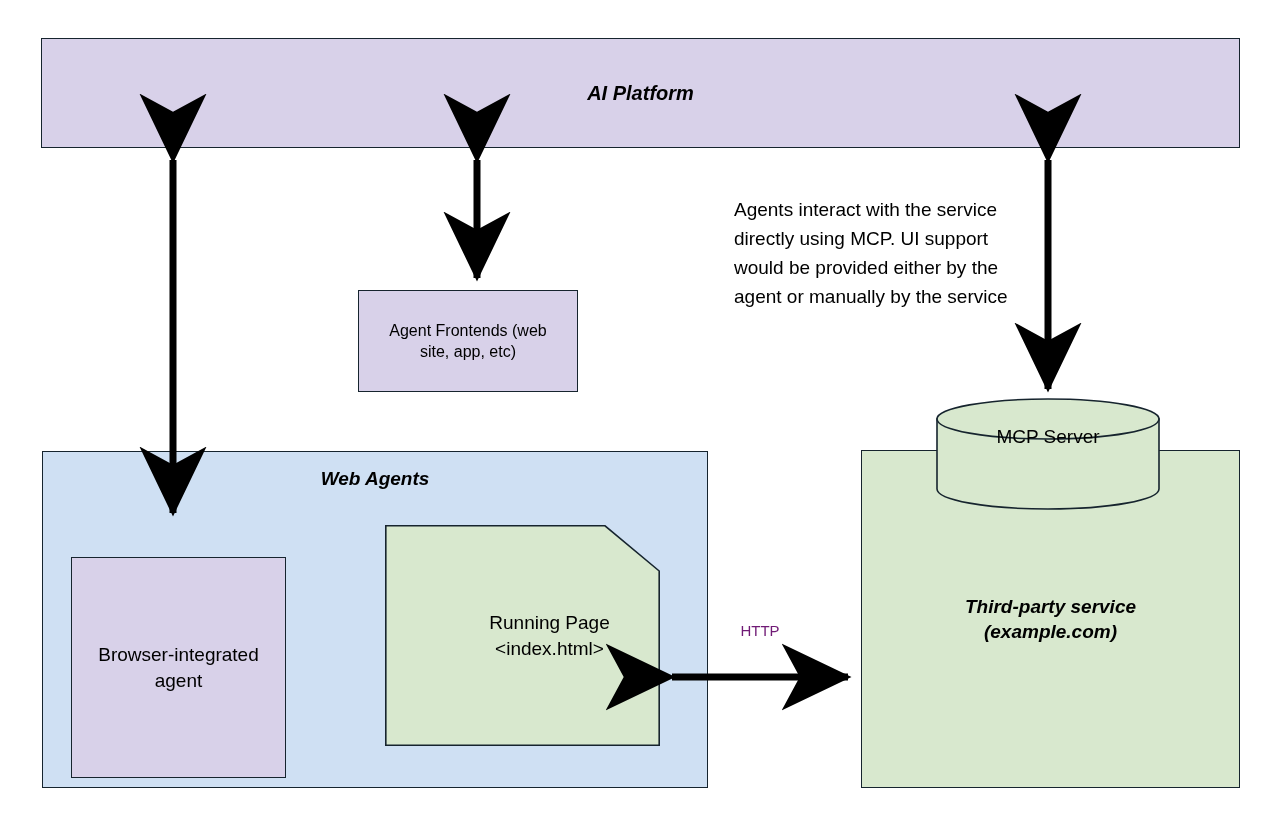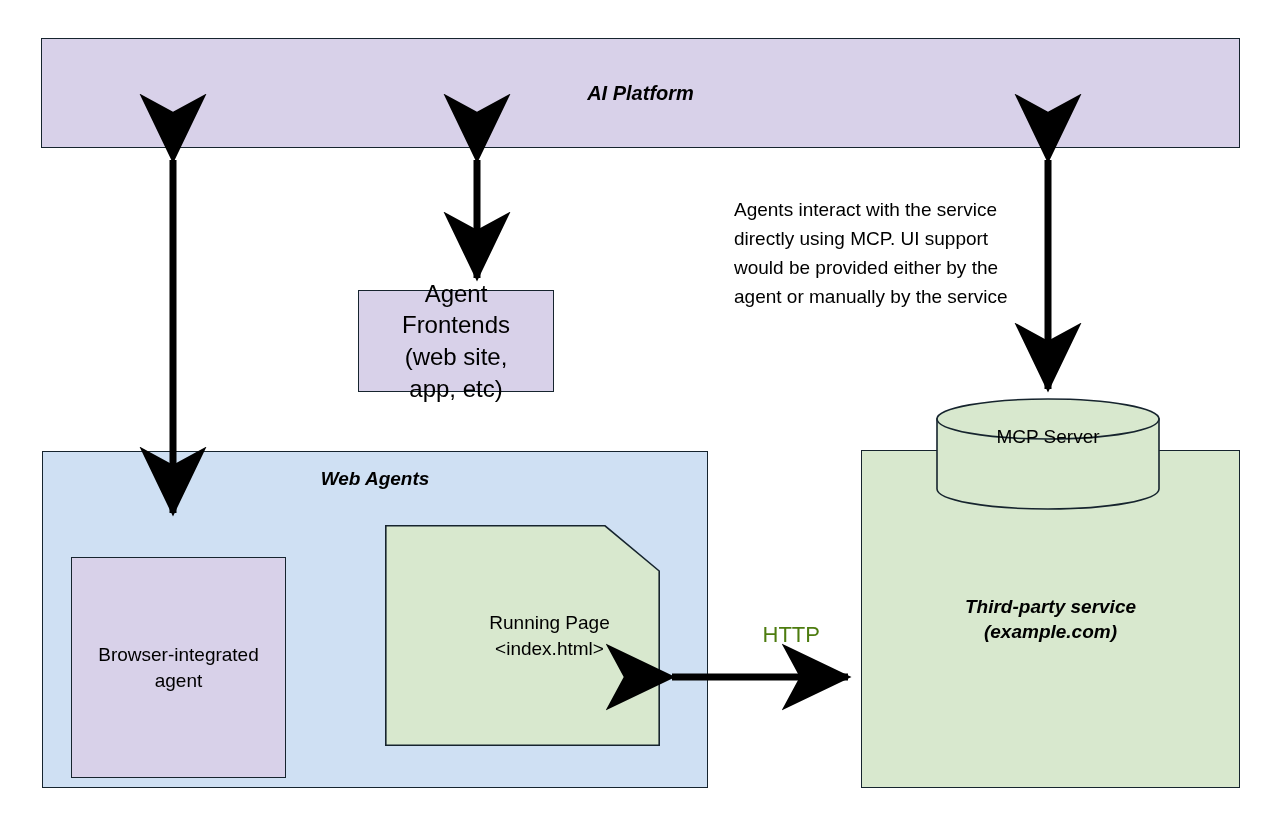--- a/index.html
+++ b/index.html
@@ -43,24 +43,24 @@
     background: #d8d1e9;
     font-size: 20px;
     font-weight: bold;
     font-style: italic;
   }
 
   
   #agent-frontends {
     left: 358px;
     top: 290px;
-    width: 196px;
+    width: 220px;
     height: 102px;
     background: #d8d1e9;
-    font-size: 24px;
+    font-size: 16px;
     text-align: center;
   }
 
   
   #web-browser {
     left: 42px;
     top: 451px;
     width: 666px;
     height: 337px;
     background: #cfe0f3;
@@ -159,23 +159,23 @@
     line-height: 1.52;
     white-space: pre-line;
   }
 
   
   #http-label {
     position: absolute;
     left: 700px;
     top: 622px;
     width: 120px;
-    text-align: right;
-    font-size: 22px;
-    color: #4d7c0f;
+    text-align: center;
+    font-size: 15px;
+    color: #701a75;
   }
 
   
   #arrows {
     position: absolute;
     left: 0;
     top: 0;
     width: 1280px;
     height: 832px;
     pointer-events: none;

